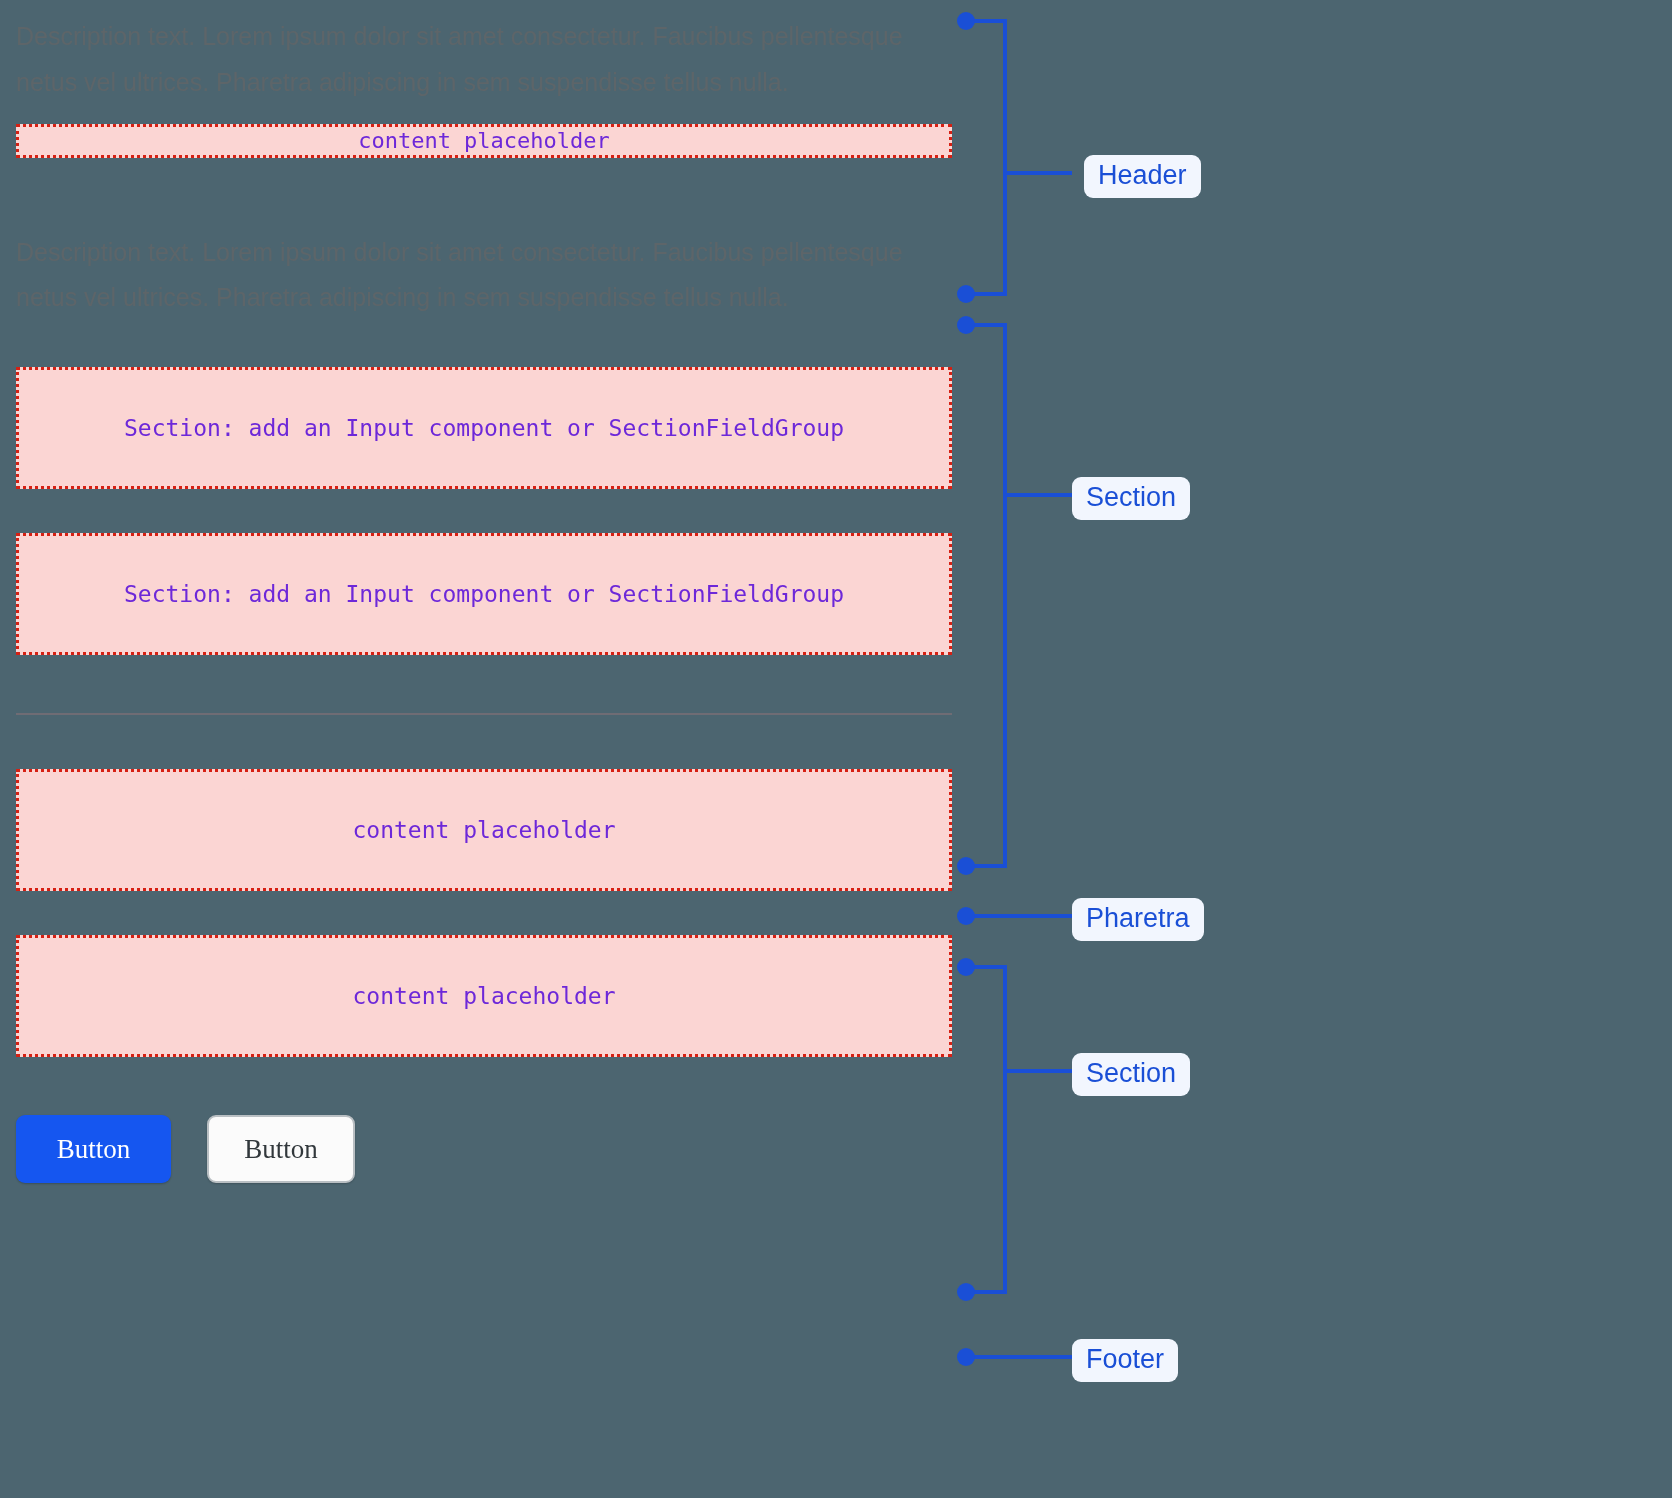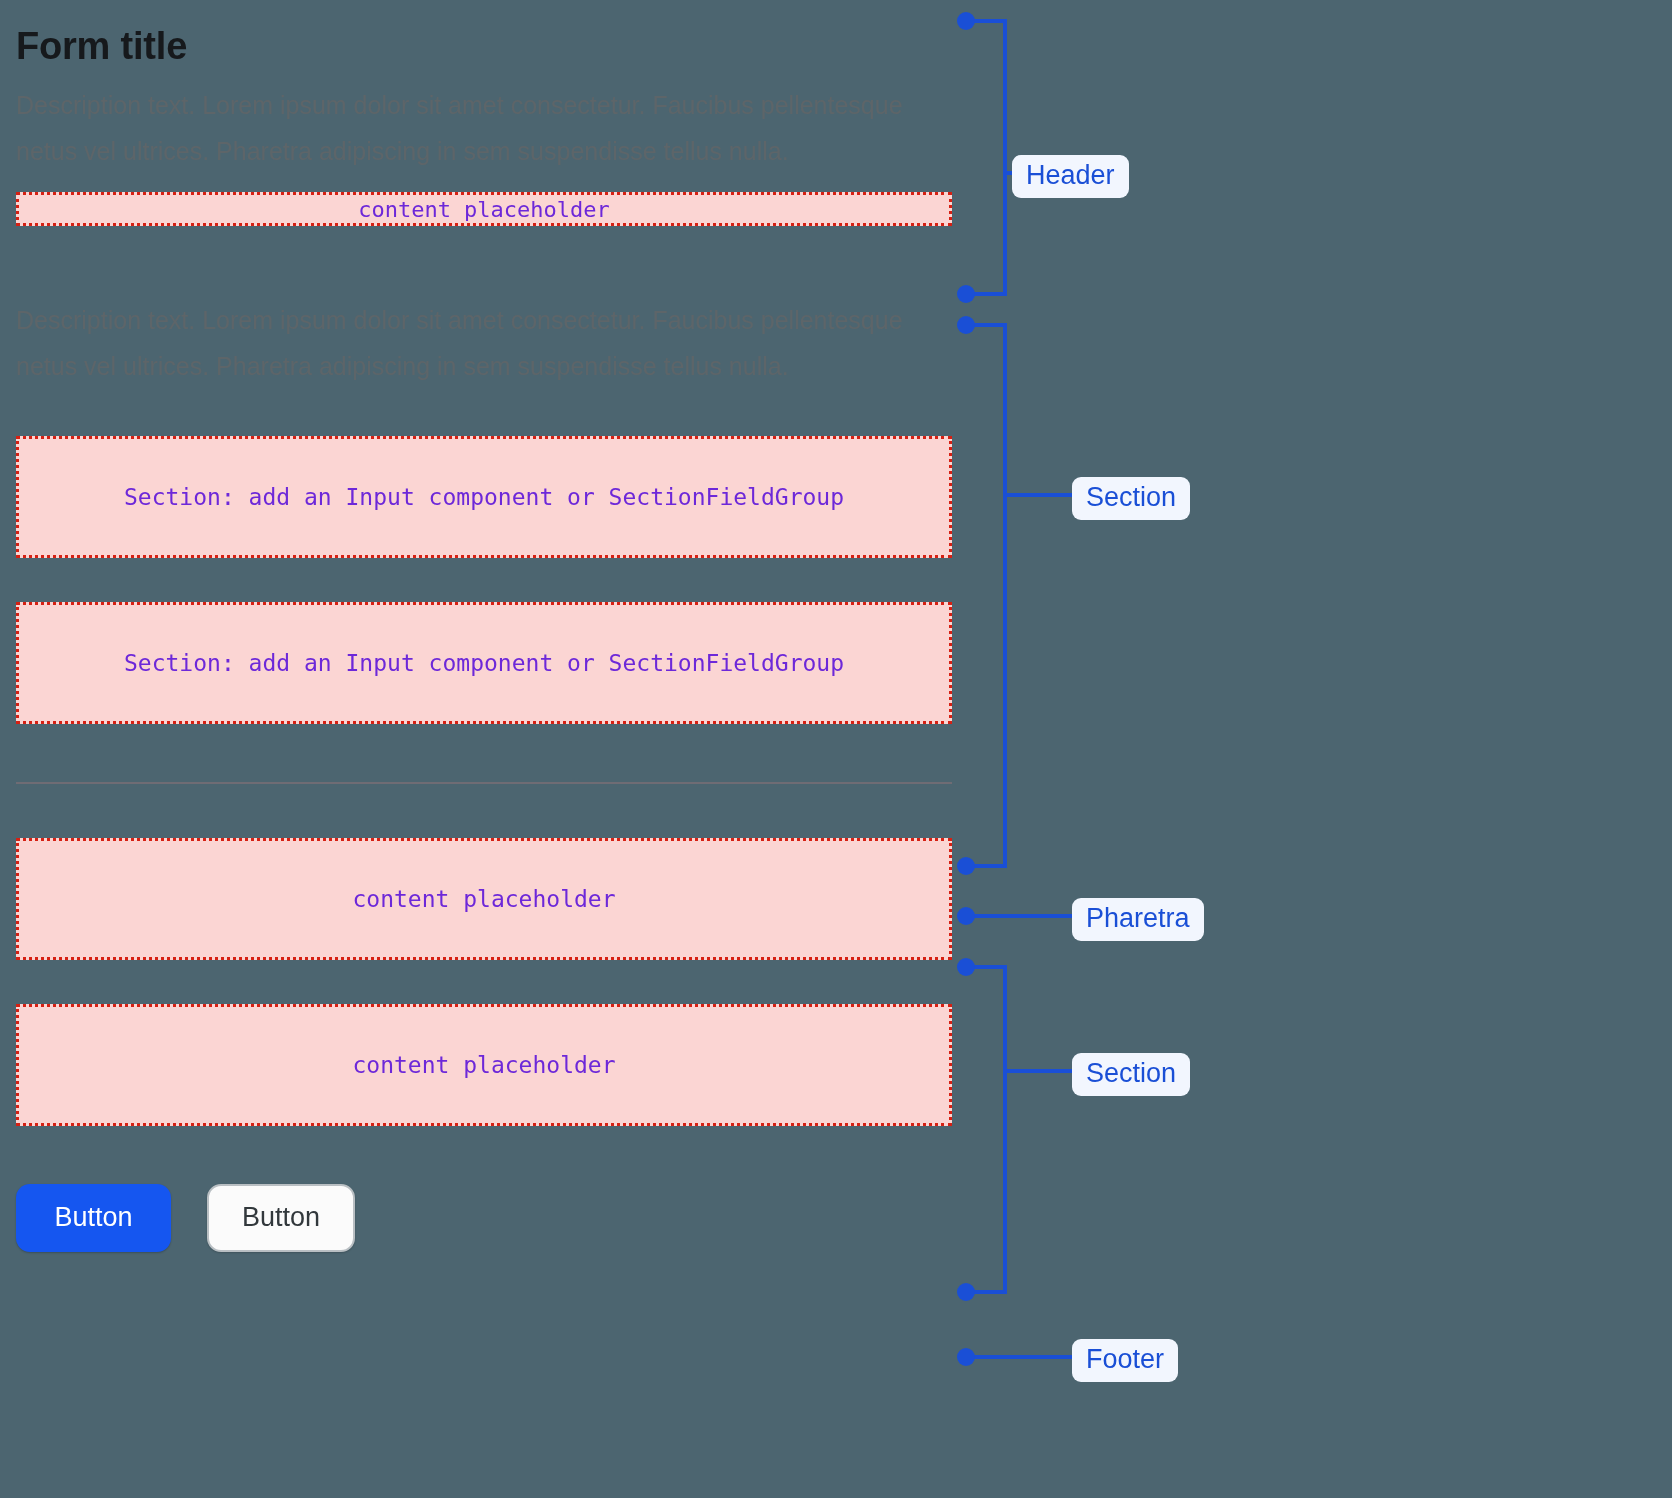--- a/index.html
+++ b/index.html
@@ -82,23 +82,23 @@
   }
 
   
   .footer-row {
     display: flex;
     align-items: center;
     gap: 36px;
   }
   .btn {
     box-sizing: border-box;
-    font-family: Liberation Sans, sans-serif;
+    font-family: Liberation Serif, serif;
     font-size: 27px;
-    border-radius: 14px;
+    border-radius: 9px;
     display: flex;
     align-items: center;
     justify-content: center;
     cursor: pointer;
     height: 68px;
   }
   .btn-primary {
     background: #1556f0;
     color: #ffffff;
     border: none;
@@ -137,21 +137,20 @@
     pointer-events: auto;
   }
 </style>
 </head>
 <body>
 
 <div id="form-root">
   <div class="form-inner">
 
     <div>
-      <h1 class="form-title">Form title</h1>
       <p class="desc">Description text. Lorem ipsum dolor sit amet consectetur. Faucibus pellentesque netus vel ultrices. Pharetra adipiscing in sem suspendisse tellus nulla.</p>
       <div style="height:18px"></div>
       <div class="ph ph-slim">content placeholder</div>
     </div>
 
     <div style="height:58px"></div>
 
     <div>
       <p class="desc">Description text. Lorem ipsum dolor sit amet consectetur. Faucibus pellentesque netus vel ultrices. Pharetra adipiscing in sem suspendisse tellus nulla.</p>
       <div style="height:46px"></div>
@@ -204,21 +203,21 @@
       <circle cx="966" cy="294" r="9"></circle>
       <circle cx="966" cy="325" r="9"></circle>
       <circle cx="966" cy="866" r="9"></circle>
       <circle cx="966" cy="916" r="9"></circle>
       <circle cx="966" cy="967" r="9"></circle>
       <circle cx="966" cy="1292" r="9"></circle>
       <circle cx="966" cy="1357" r="9"></circle>
     </g>
   </svg>
 
-  <div class="anno-badge" style="left:1012px; top:155px;">Header</div>
+  <div class="anno-badge" style="left:1084px; top:155px;">Header</div>
 
   <div class="anno-badge" style="left:1072px; top:477px;">Section</div>
 
   <div class="anno-badge" style="left:1072px; top:898px;">Pharetra</div>
 
   <div class="anno-badge" style="left:1072px; top:1053px;">Section</div>
 
   <div class="anno-badge" style="left:1072px; top:1339px;">Footer</div>
 </div>
 

